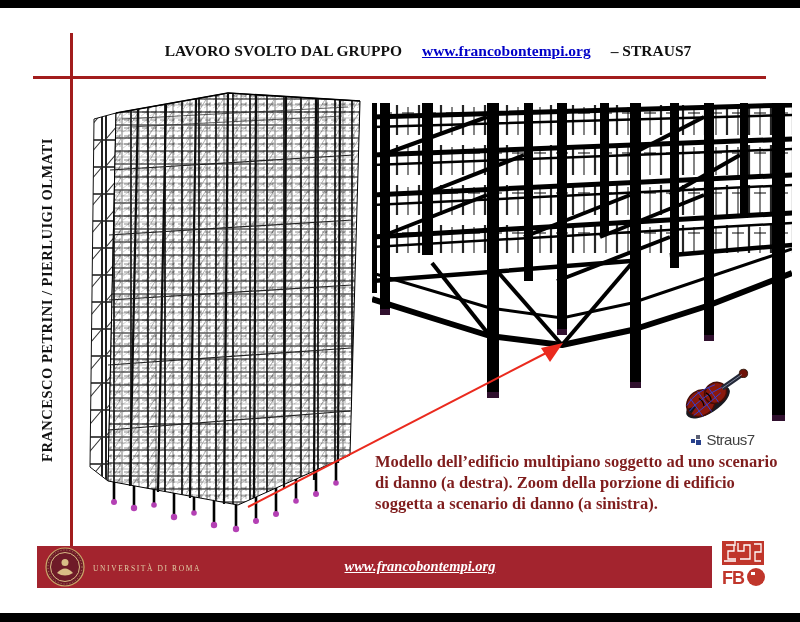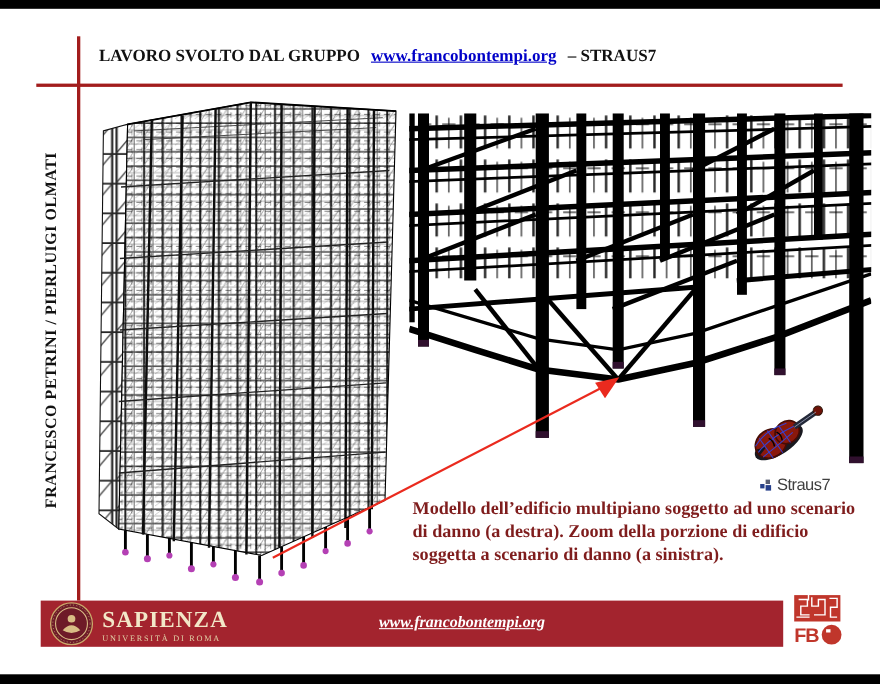--- a/index.html
+++ b/index.html
@@ -5,21 +5,21 @@
   * { margin:0; padding:0; box-sizing:border-box; }
   body { background:#ffffff; font-family:"Liberation Serif", serif; }
   #slide {
     position:relative; width:800px; height:622px; background:#ffffff; overflow:hidden;
   }
   .bar { position:absolute; left:0; width:800px; background:#000; }
   #top-bar { top:0; height:8px; }
   #bottom-bar { top:613px; height:9px; }
   #vline { position:absolute; left:70px; top:33px; width:3px; height:513px; background:#a21d1d; }
   #hline { position:absolute; left:33px; top:76px; width:733px; height:3px; background:#a21d1d; }
-  #header { position:absolute; left:90px; top:42px; width:676px; display:flex; justify-content:flex-start; gap:10px;
+  #header { position:absolute; left:90px; top:42px; width:676px; display:flex; justify-content:center; gap:20px;
             font-weight:bold; font-size:15.5px; color:#111; white-space:nowrap; }
   #header a { color:#0000c8; text-decoration:underline; font-weight:bold; }
   #authors { position:absolute; left:47px; top:300px; transform:translate(-50%,-50%) rotate(-90deg);
              white-space:nowrap; font-weight:bold; font-size:14.5px; letter-spacing:.5px; color:#111; }
   .fig { position:absolute; }
   #fig-left { left:78px; top:85px; }
   #fig-right { left:372px; top:103px; }
   #arrow-layer { position:absolute; left:240px; top:335px; }
   #caption { position:absolute; left:375px; top:452px; width:414px; font-weight:bold;
              font-size:16.5px; line-height:1.26; color:#7f1d1d; }
@@ -242,21 +242,20 @@
   <div id="footer-band">
     <div id="sapienza-logo">
       <svg width="40" height="40" viewBox="0 0 40 40">
         <circle cx="20" cy="20" r="19" fill="#6e1b28" stroke="#caa96a" stroke-width="1.2"></circle>
         <circle cx="20" cy="20" r="14.5" fill="none" stroke="#d9bd85" stroke-width="1"></circle>
         <circle cx="20" cy="20" r="17" fill="none" stroke="#d9bd85" stroke-width="0.6" stroke-dasharray="1,2"></circle>
         <circle cx="20" cy="15.5" r="3.5" fill="#d9bd85"></circle>
         <path d="M12,26 Q20,17 28,26 Q20,31 12,26 Z" fill="#d9bd85"></path>
       </svg>
       <div id="sapienza-text">
-        <span id="sapienza-name">SAPIENZA</span>
         <span id="sapienza-sub">UNIVERSITÀ DI ROMA</span>
       </div>
     </div>
     <div id="footer-link">
       <a href="#">www.francobontempi.org</a>
     </div>
   </div>
 
   <svg id="fbo-logo" width="50" height="50" viewBox="0 0 50 50">
     <rect x="0" y="0" width="50" height="50" fill="#ffffff"></rect>

